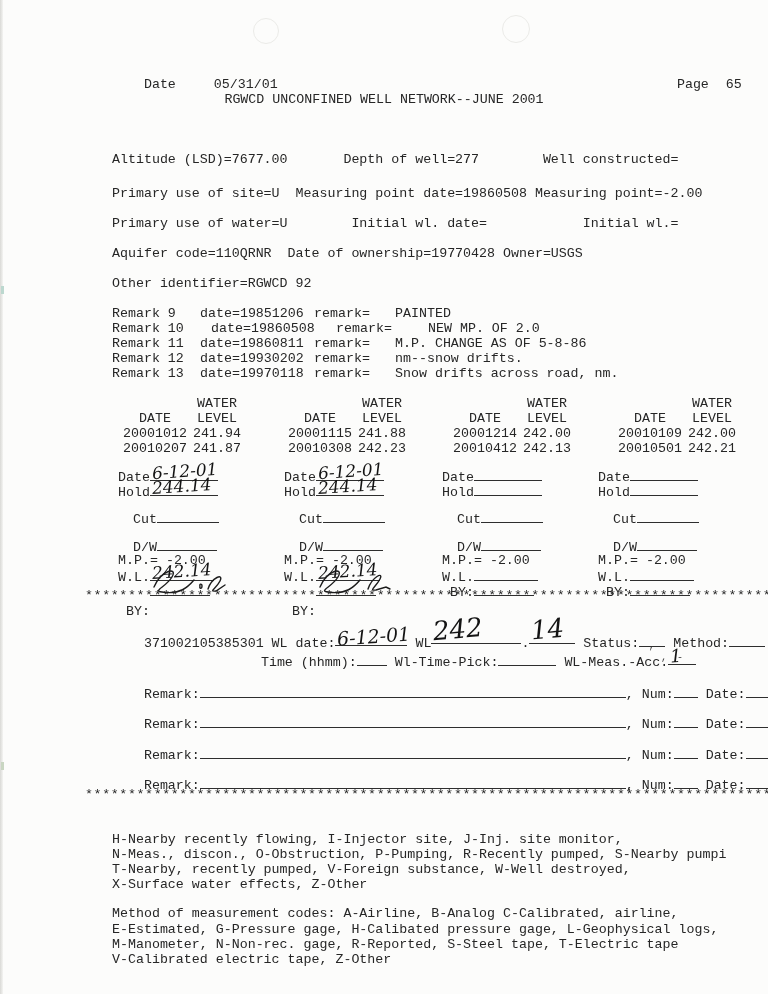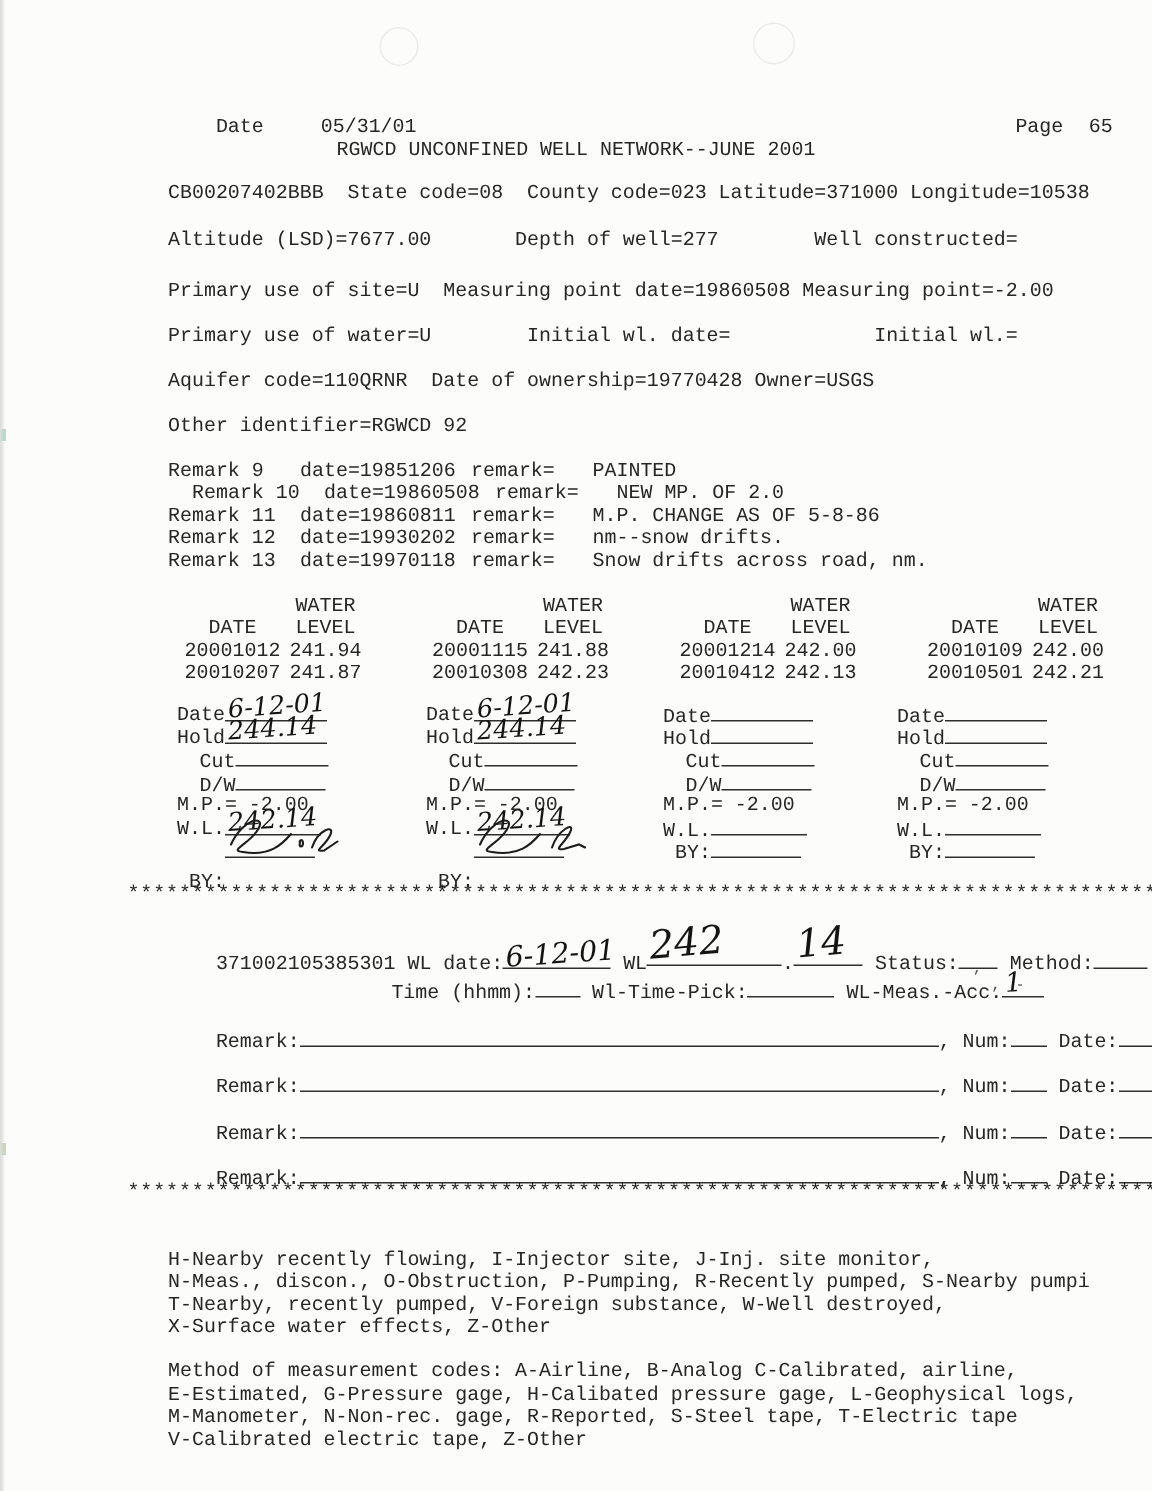--- a/index.html
+++ b/index.html
@@ -12,21 +12,21 @@
   .ln{position:absolute;white-space:pre;}
   .ctr{left:0;right:0;text-align:center;}
   .slot{display:inline-block;border-bottom:1.2px solid #2e2e2e;height:12px;vertical-align:baseline;overflow:visible;}
   .hand{
     font-family:"DejaVu Serif",serif;font-style:italic;font-size:17px;color:#141414;
     display:inline-block;transform:rotate(-4deg);position:relative;top:-4px;left:2px;white-space:nowrap;
   }
   .hand-lg{font-size:26px;top:-9px;transform:rotate(-5deg);}
   .blk{position:absolute;width:160px;}
   .blk .row{height:15.2px;white-space:pre;}
-  .blk .ind{padding-left:15px;}
+  .blk .ind{padding-left:15px;margin-top:12px;}
   .blk .ind2{padding-left:8px;}
   .mpv{margin-left:8px;}
   .sig{position:relative;top:-20px;overflow:visible;}
   .sep{letter-spacing:0.6px;}
   .hole{position:absolute;border:1.5px solid #ebebe8;border-radius:50%;}
   .edge{position:absolute;left:0;top:0;width:3px;height:994px;background:linear-gradient(90deg,#d9d9d6,#f4f4f2);}
   .artifact{position:absolute;font-size:10px;color:#4a4a4a;}
   .speck{position:absolute;width:3px;height:8px;}
   .wt-group{position:absolute;width:140px;}
   .wt-row{display:flex;height:15px;}
@@ -48,31 +48,30 @@
   <div class="speck" style="left:1px;top:762px;background:#c9d6c2;"></div>
 
   <div class="ln" style="left:112px;top:62px;">
     <span>Date</span><span style="margin-left:38px;">05/31/01</span>
   </div>
   <div class="ln" style="left:645px;top:62px;">
     <span>Page</span><span style="margin-left:17px;">65</span>
   </div>
   <div class="ln ctr" style="top:92px;">RGWCD UNCONFINED WELL NETWORK--JUNE 2001</div>
 
-  <div class="ln" style="left:112px;top:121px;">CB00207402BBB  State code=08  County code=023 Latitude=371000 Longitude=10538</div>
   <div class="ln" style="left:112px;top:152px;">Altitude (LSD)=7677.00       Depth of well=277        Well constructed=</div>
   <div class="ln" style="left:112px;top:186px;">Primary use of site=U  Measuring point date=19860508 Measuring point=-2.00</div>
   <div class="ln" style="left:112px;top:216px;text-align:right;">Primary use of water=U        Initial wl. date=            Initial wl.=</div>
   <div class="ln" style="left:112px;top:246px;">Aquifer code=110QRNR  Date of ownership=19770428 Owner=USGS</div>
   <div class="ln" style="left:112px;top:276px;">Other identifier=RGWCD 92</div>
 
   <div class="rh-row" style="left:112px;top:306px;">
     <span class="rh-label">Remark 9</span><span class="rh-date">date=19851206</span><span class="rh-eq">remark=</span><span>PAINTED</span>
   </div>
-  <div class="rh-row" style="left:128px;top:321px;">
+  <div class="rh-row" style="left:112px;top:321px;gap:11px;">
     <span class="rh-label">Remark 10</span><span class="rh-date">date=19860508</span><span class="rh-eq">remark=</span><span>NEW MP. OF 2.0</span>
   </div>
   <div class="rh-row" style="left:112px;top:336px;">
     <span class="rh-label">Remark 11</span><span class="rh-date">date=19860811</span><span class="rh-eq">remark=</span><span>M.P. CHANGE AS OF 5-8-86</span>
   </div>
   <div class="rh-row" style="left:112px;top:351px;">
     <span class="rh-label">Remark 12</span><span class="rh-date">date=19930202</span><span class="rh-eq">remark=</span><span>nm--snow drifts.</span>
   </div>
   <div class="rh-row" style="left:112px;top:366px;">
     <span class="rh-label">Remark 13</span><span class="rh-date">date=19970118</span><span class="rh-eq">remark=</span><span>Snow drifts across road, nm.</span>

